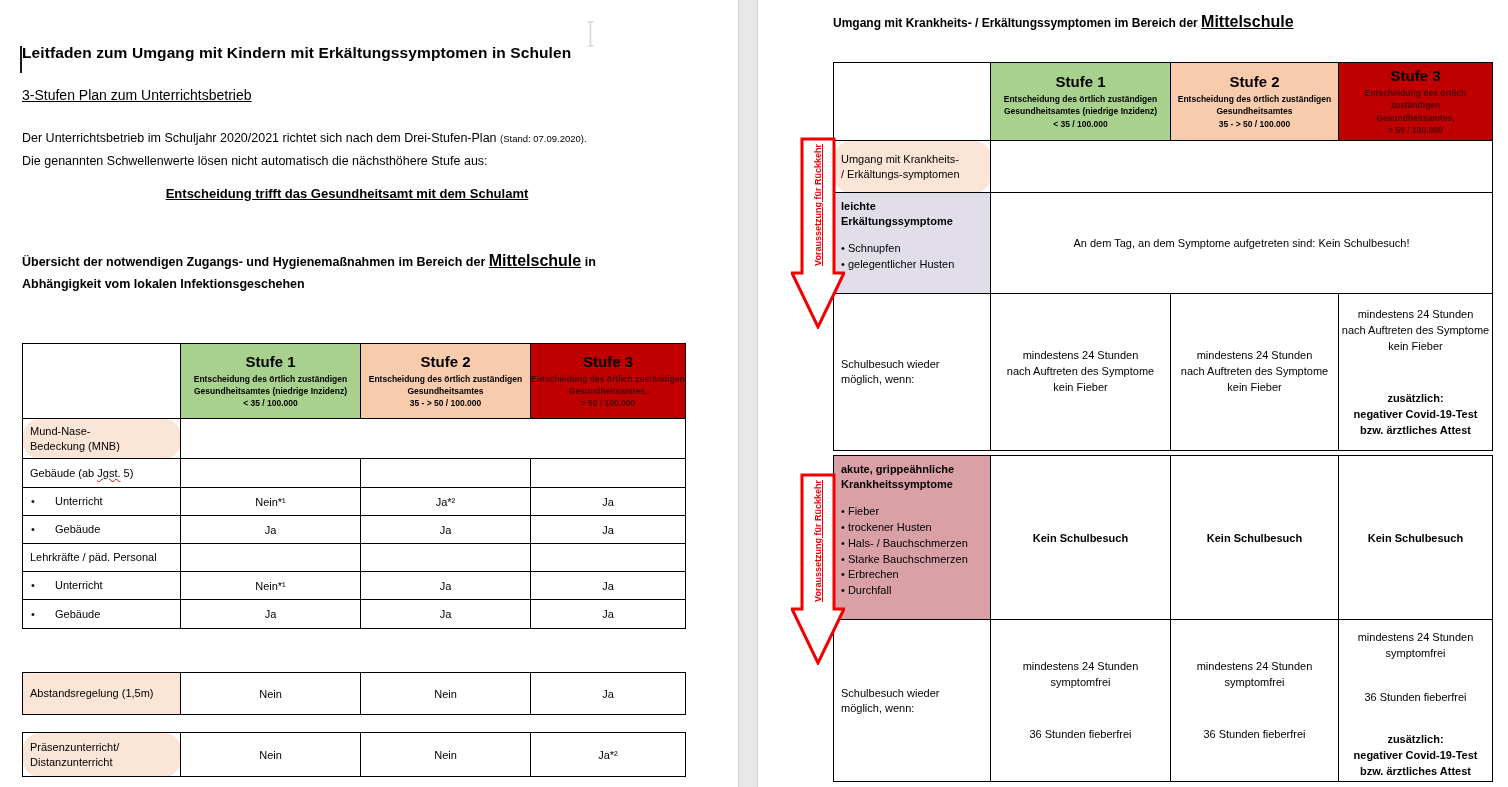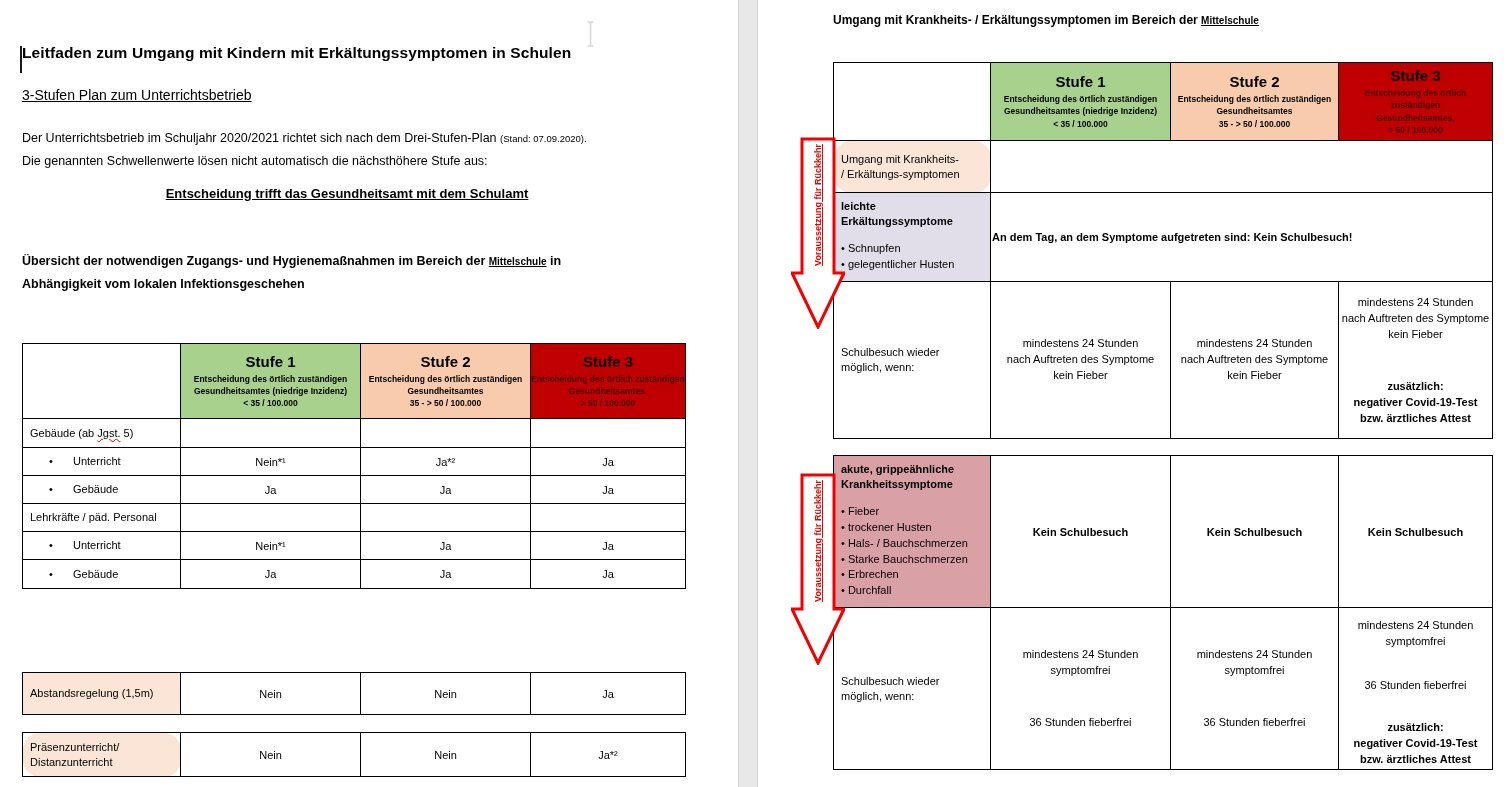--- a/index.html
+++ b/index.html
@@ -20,62 +20,62 @@
   .caret{left:20px;top:46px;width:2px;height:27px;background:#1a1a1a;}
   .ibeam{left:584px;top:20px;}
 
   
   .l-title{left:22px;top:44px;font-size:15.5px;font-weight:bold;letter-spacing:.1px;}
   .l-subtitle{left:22px;top:87px;font-size:14px;text-decoration:underline;}
   .l-intro{left:22px;top:127px;width:680px;font-size:12.5px;line-height:23px;}
   .l-intro .stand{font-size:9.5px;}
   .l-decision{left:22px;top:186px;width:650px;text-align:center;font-size:13px;font-weight:bold;text-decoration:underline;}
   .l-overview{left:22px;top:250px;width:620px;font-size:12.5px;font-weight:bold;line-height:22px;}
-  .school{font-size:10px;font-weight:bold;text-decoration:underline;}
+  .school{font-size:16px;font-weight:bold;text-decoration:underline;}
 
   
   .r-title{left:833px;top:13px;font-size:12px;font-weight:bold;}
 
   
   table{border-collapse:collapse;table-layout:fixed;}
   td{border:1px solid #000;box-sizing:border-box;font-size:11px;vertical-align:middle;overflow:hidden;}
   .pre{white-space:pre-line;border-radius:17px;}
   .hcell{text-align:center;padding:4px 0;}
   .htitle{font-size:15px;font-weight:bold;margin-bottom:3px;}
   .hdesc{font-size:8.5px;font-weight:bold;line-height:1.45;white-space:pre-line;}
   .g{background:var(--green,#a9d18e);}
   .p{background:var(--peach,#f8cbad);}
   .r{background:var(--red,#c00000);}
   .r .hdesc{color:#4a0808;}
   .lp{background:var(--labelpeach,#fbe5d6);}
   .lav{background:var(--lavender,#e1deea);}
   .rose{background:var(--rose,#d9a0a6);}
   .lab{padding:3px 4px 3px 7px;line-height:1.35;}
   .val{text-align:center;}
-  .blab{padding-left:26px;}
+  .blab{padding-left:8px;}
   .bul{display:inline-block;width:24px;}
   .wavy{text-decoration:underline wavy #e00000;text-decoration-thickness:1px;}
   .t-main{left:22px;top:343px;}
   .t-abstand{left:22px;top:672px;}
   .t-praesenz{left:22px;top:732px;}
   .r40{height:40px}.r29{height:29px}.r28{height:28px}.r75{height:75px}
   .r71{height:71px}.r52{height:52px}.r83{height:83px}.r157{height:157px}
   .r42{height:42px}.r44{height:44px}.r143{height:143px}.r161{height:161px}
   .cellblock{line-height:1.45;}
   .celltop{vertical-align:top;padding-top:13px;}
   .extra{font-weight:bold;margin-top:36px;line-height:1.45;}
   .gap36{margin-top:36px;}
   .gap28{margin-top:28px;}
   .symlab .ttl{font-weight:bold;line-height:1.35;}
   .symlab .blist{margin-top:12px;}
   .symlab .bitem{line-height:1.45;}
   .symlab .bitem::before{content:"\2022\00a0";}
-  .symlab{padding:6px 4px 8px 7px;vertical-align:top;}
+  .symlab{padding:6px 4px 20px 7px;vertical-align:top;}
   .kein{font-weight:bold;}
-  .merged-bold{font-weight:bold;}
+  .merged-bold{font-weight:normal;text-align:center;}
 
   
   .arrow{width:54px;height:192px;}
   .arrow1{left:791px;top:137px;}
   .arrow2{left:791px;top:473px;}
   .arrow-text{
     position:absolute;left:27px;top:68px;
     transform:translate(-50%,-50%) rotate(-90deg);
     white-space:nowrap;color:#f00000;font-size:9px;font-weight:bold;
     text-decoration:underline;
@@ -128,20 +128,25 @@
         <div class="hdesc">Entscheidung des örtlich zuständigen
 Gesundheitsamtes
 35 - &gt; 50 / 100.000</div>
       </td>
       <td class="hcell r">
         <div class="htitle">Stufe 3</div>
         <div class="hdesc">Entscheidung des örtlich zuständigen
 Gesundheitsamtes,
 &gt; 50 / 100.000</div>
       </td>
+    </tr>
+    <tr class="r40">
+      <td class="lab lp pre">Mund-Nase-
+Bedeckung (MNB)</td>
+      <td colspan="3"></td>
     </tr>
     <tr class="r29">
       <td class="lab"><span>Gebäude (ab </span><span class="wavy">Jgst.</span><span> 5)</span></td>
       <td class="val"></td>
       <td class="val"></td>
       <td class="val"></td>
     </tr>
     <tr class="r28">
       <td class="lab blab"><span class="bul">•</span><span>Unterricht</span></td>
       <td class="val">Nein*¹</td>

